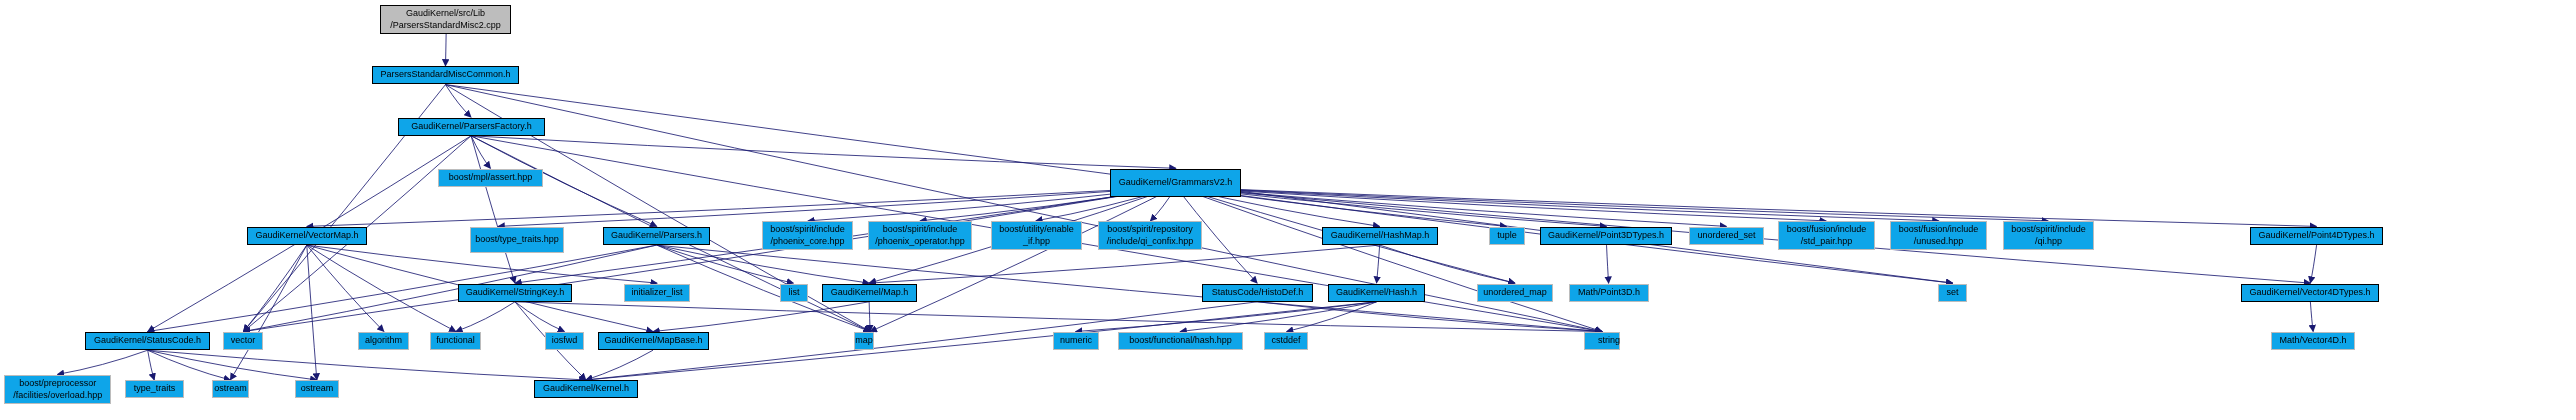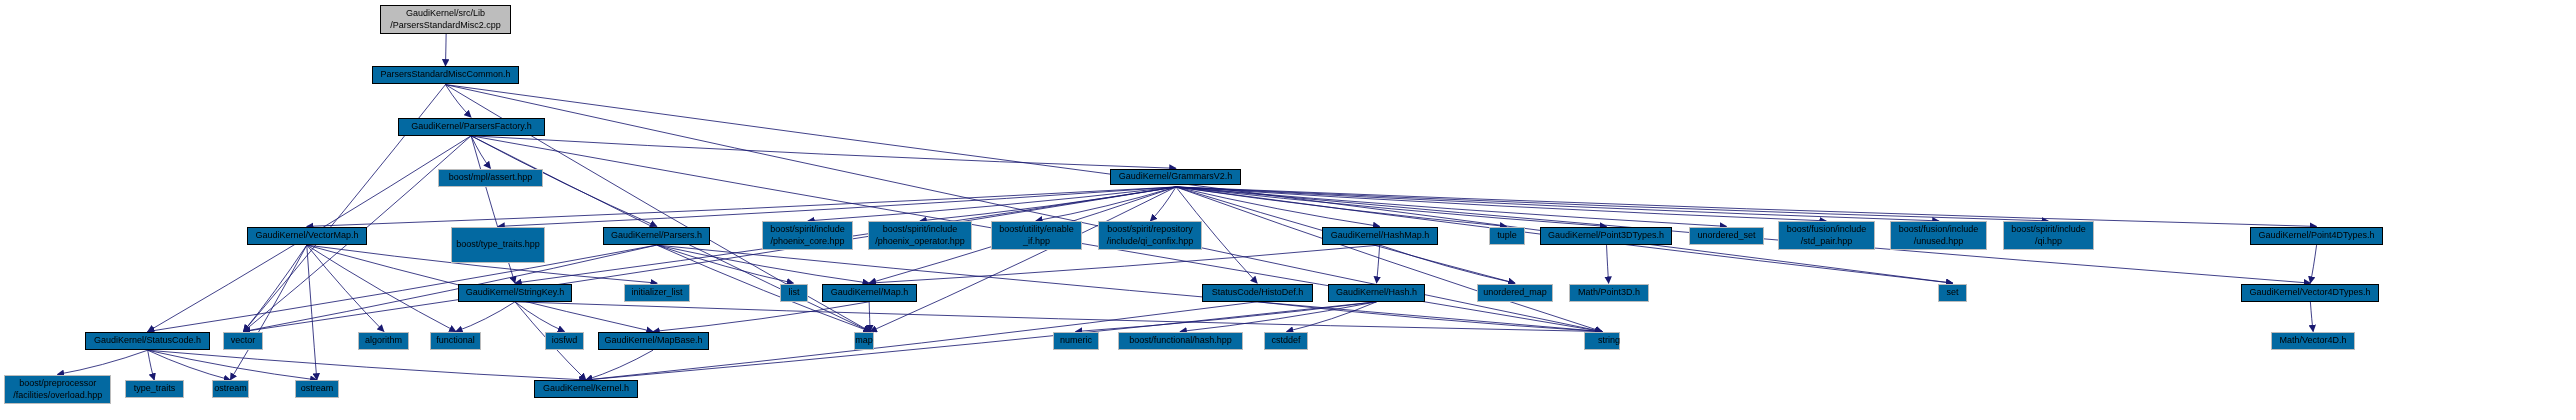--- a/index.html
+++ b/index.html
@@ -21,21 +21,21 @@
     position: absolute;
     box-sizing: border-box;
     display: flex;
     align-items: center;
     justify-content: center;
     text-align: center;
     white-space: pre-line;
     font-size: 9px;
     line-height: 1.3;
     color: #000000;
-    background: #0369a1;
+    background: #0ea5e9;
     z-index: 2;
     padding: 0 2.1px;
     cursor: default;
   }
   .node.header { border: 1.4px solid #000000; }
   .node.system { border: 0.7px solid #bcbcbc; }
   .node.root   { border: 1.4px solid #000000; background: #bdbdbd; }
 </style>
 </head>
 <body>
@@ -120,23 +120,23 @@
       <path d="M 213.5 506 Q 218.25 533.5 223 549" fill="none" stroke="#191970" stroke-width="1.2" marker-end="url(#arrow)"></path>
       <path d="M 213.5 506 Q 273.25 533.5 333 549" fill="none" stroke="#191970" stroke-width="1.2" marker-end="url(#arrow)"></path>
       <path d="M 213.5 506 Q 335.75 533.5 458 549" fill="none" stroke="#191970" stroke-width="1.2" marker-end="url(#arrow)"></path>
       <path d="M 213.5 506 Q 530.25 533.5 847 549" fill="none" stroke="#191970" stroke-width="1.2" marker-end="url(#arrow)"></path>
     </svg>
 <div class="node root" style="left: 380px; top: 5px; width: 131px; height: 29px; background: rgb(189, 189, 189);">GaudiKernel/src/Lib
 /ParsersStandardMisc2.cpp</div>
     <div class="node header" style="left: 372px; top: 66px; width: 147px; height: 18px;">ParsersStandardMiscCommon.h</div>
     <div class="node header" style="left: 398px; top: 118px; width: 147px; height: 18px;">GaudiKernel/ParsersFactory.h</div>
     <div class="node system" style="left: 438px; top: 169px; width: 105px; height: 18px;">boost/mpl/assert.hpp</div>
-    <div class="node header" style="left: 1110px; top: 169px; width: 131px; height: 16px;">GaudiKernel/GrammarsV2.h</div>
+    <div class="node header" style="left: 1110px; top: 169px; width: 131px; height: 28px;">GaudiKernel/GrammarsV2.h</div>
     <div class="node header" style="left: 247px; top: 227px; width: 120px; height: 18px;">GaudiKernel/VectorMap.h</div>
-    <div class="node system" style="left: 451px; top: 227px; width: 94px; height: 36px;">boost/type_traits.hpp</div>
+    <div class="node system" style="left: 470px; top: 227px; width: 94px; height: 26px;">boost/type_traits.hpp</div>
     <div class="node header" style="left: 603px; top: 227px; width: 107px; height: 18px;">GaudiKernel/Parsers.h</div>
     <div class="node system" style="left: 762px; top: 221px; width: 91px; height: 29px;">boost/spirit/include
 /phoenix_core.hpp</div>
     <div class="node system" style="left: 868px; top: 221px; width: 104px; height: 29px;">boost/spirit/include
 /phoenix_operator.hpp</div>
     <div class="node system" style="left: 991px; top: 221px; width: 91px; height: 29px;">boost/utility/enable
 _if.hpp</div>
     <div class="node system" style="left: 1098px; top: 221px; width: 104px; height: 29px;">boost/spirit/repository
 /include/qi_confix.hpp</div>
     <div class="node header" style="left: 1322px; top: 227px; width: 116px; height: 18px;">GaudiKernel/HashMap.h</div>

